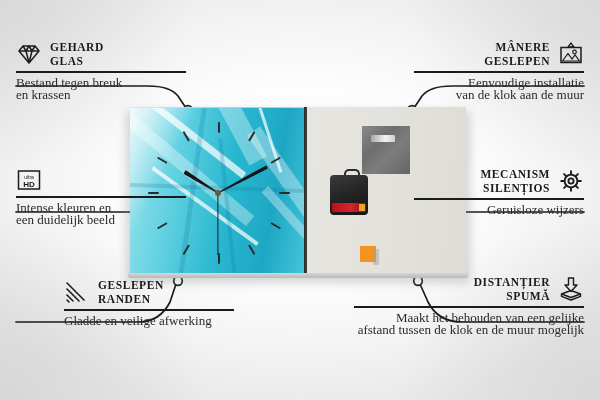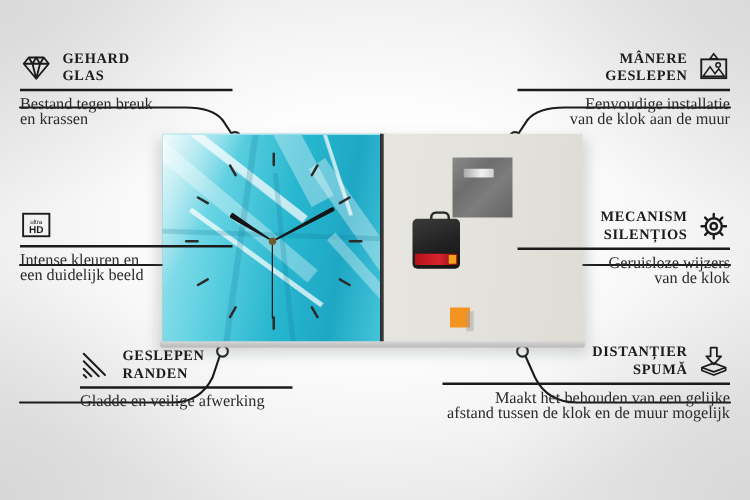--- a/index.html
+++ b/index.html
@@ -238,21 +238,20 @@
           <path d="M13 3.2 v3 M13 19.8 v3 M3.2 13 h3 M19.8 13 h3
                    M6.1 6.1 l2.1 2.1 M17.8 17.8 l2.1 2.1
                    M19.9 6.1 l-2.1 2.1 M8.2 17.8 l-2.1 2.1"></path>
           <circle cx="13" cy="13" r="6.4"></circle>
           <circle cx="13" cy="13" r="2.6"></circle>
         </g>
       </svg>
     </div>
     <div class="co-rule" style="margin:3px 0 4px;width:170px;"></div>
     <div class="co-desc">Geruisloze wijzers</div>
-    <div class="co-desc">van de klok</div>
   </div>
 
   <div class="callout right" style="right:16px;top:275px;width:230px;">
     <div class="co-head">
       <div>
         <div class="co-title">DISTANȚIER</div>
         <div class="co-title">SPUMĂ</div>
       </div>
       <svg class="ico" viewBox="0 0 26 26">
         <g fill="none" stroke="#1b1b1b" stroke-width="1.4" stroke-linejoin="round">

